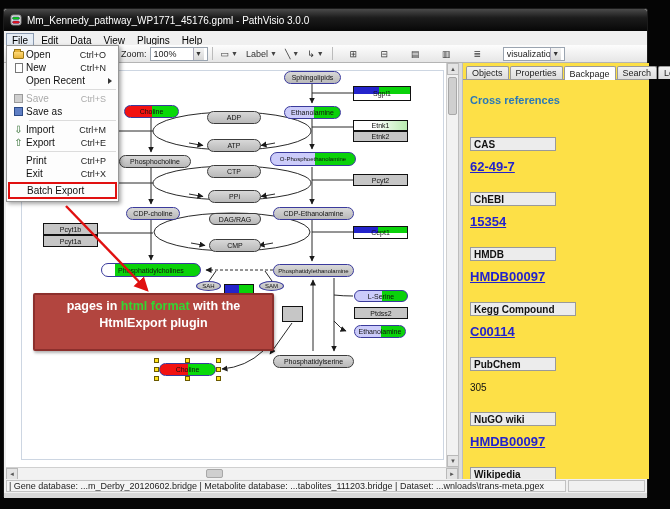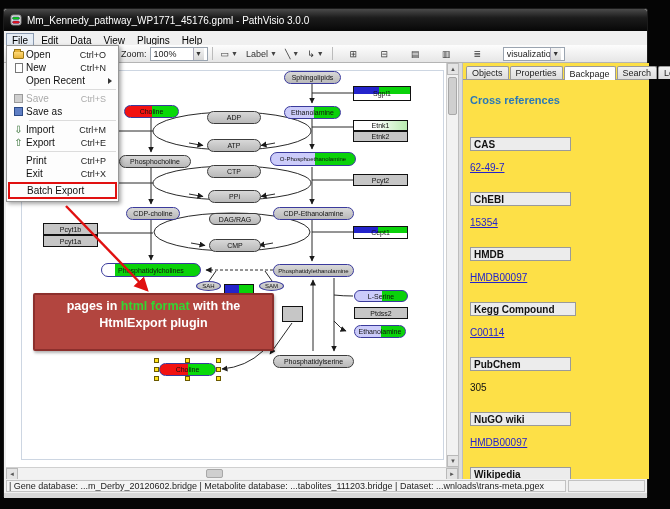--- a/index.html
+++ b/index.html
@@ -67,24 +67,24 @@
     border-left:1px solid #bdbdbd;border-right:1px solid #bdbdbd;}
   .sidepanel{position:absolute;left:459px;top:0;width:186px;height:416px;background:#fde047;padding-left:46px;}
   .tabs{position:absolute;left:0;top:2px;width:100%;height:15px;display:flex;align-items:flex-end;
     border-bottom:1px solid #9a9a9a;padding-left:3px;}
   .tab{font-size:9px;padding:1px 5px;border:1px solid #9a9a9a;border-bottom:none;
     background:linear-gradient(180deg,#f2f2f2,#ddd);margin-right:1px;border-radius:2px 2px 0 0;color:#222;}
   .tab.active{background:#fff;padding-top:2px;position:relative;top:1px;}
   .panelbody{position:absolute;left:0;top:17px;width:100%;height:399px;overflow:hidden;padding:14px 0 0 7px;}
   .xrefhead{color:#2a78b8;font-weight:bold;font-size:11px;margin-bottom:31px;}
   .xsec{margin-bottom:17px;}
-  .xsec .sechead{width:101px;height:14px;border:1px solid #9a9a9a;background:#ececec;
+  .xsec .sechead{width:86px;height:14px;border:1px solid #9a9a9a;background:#ececec;
     font-size:10px;font-weight:bold;color:#111;padding:1px 0 0 3px;margin-bottom:6px;}
   .xsec .sechead.wide{width:106px;}
-  .xlink{font-size:10px;font-weight:normal;color:#2222cc;text-decoration:underline;}
+  .xlink{font-size:13px;font-weight:bold;color:#2222cc;text-decoration:underline;}
   .xval{font-size:10px;color:#111;}
   
   .statusbar{position:absolute;left:0;top:470px;width:100%;height:14px;background:#f0f0f0;
     display:flex;align-items:center;}
   .statuscell{margin-left:2px;width:560px;height:12px;border:1px solid #c2c2c2;background:#f4f4f4;
     font-size:9px;color:#222;line-height:10px;padding-left:2px;overflow:hidden;white-space:nowrap;}
   .statuscell2{flex:1;height:12px;border:1px solid #c2c2c2;margin:0 2px;}
   .winbottom{position:absolute;left:0;top:484px;width:100%;height:5px;background:#d8d8d8;}
   
   .filemenu{position:absolute;left:2px;top:36px;width:113px;background:#fdfdfd;border:1px solid #979797;

